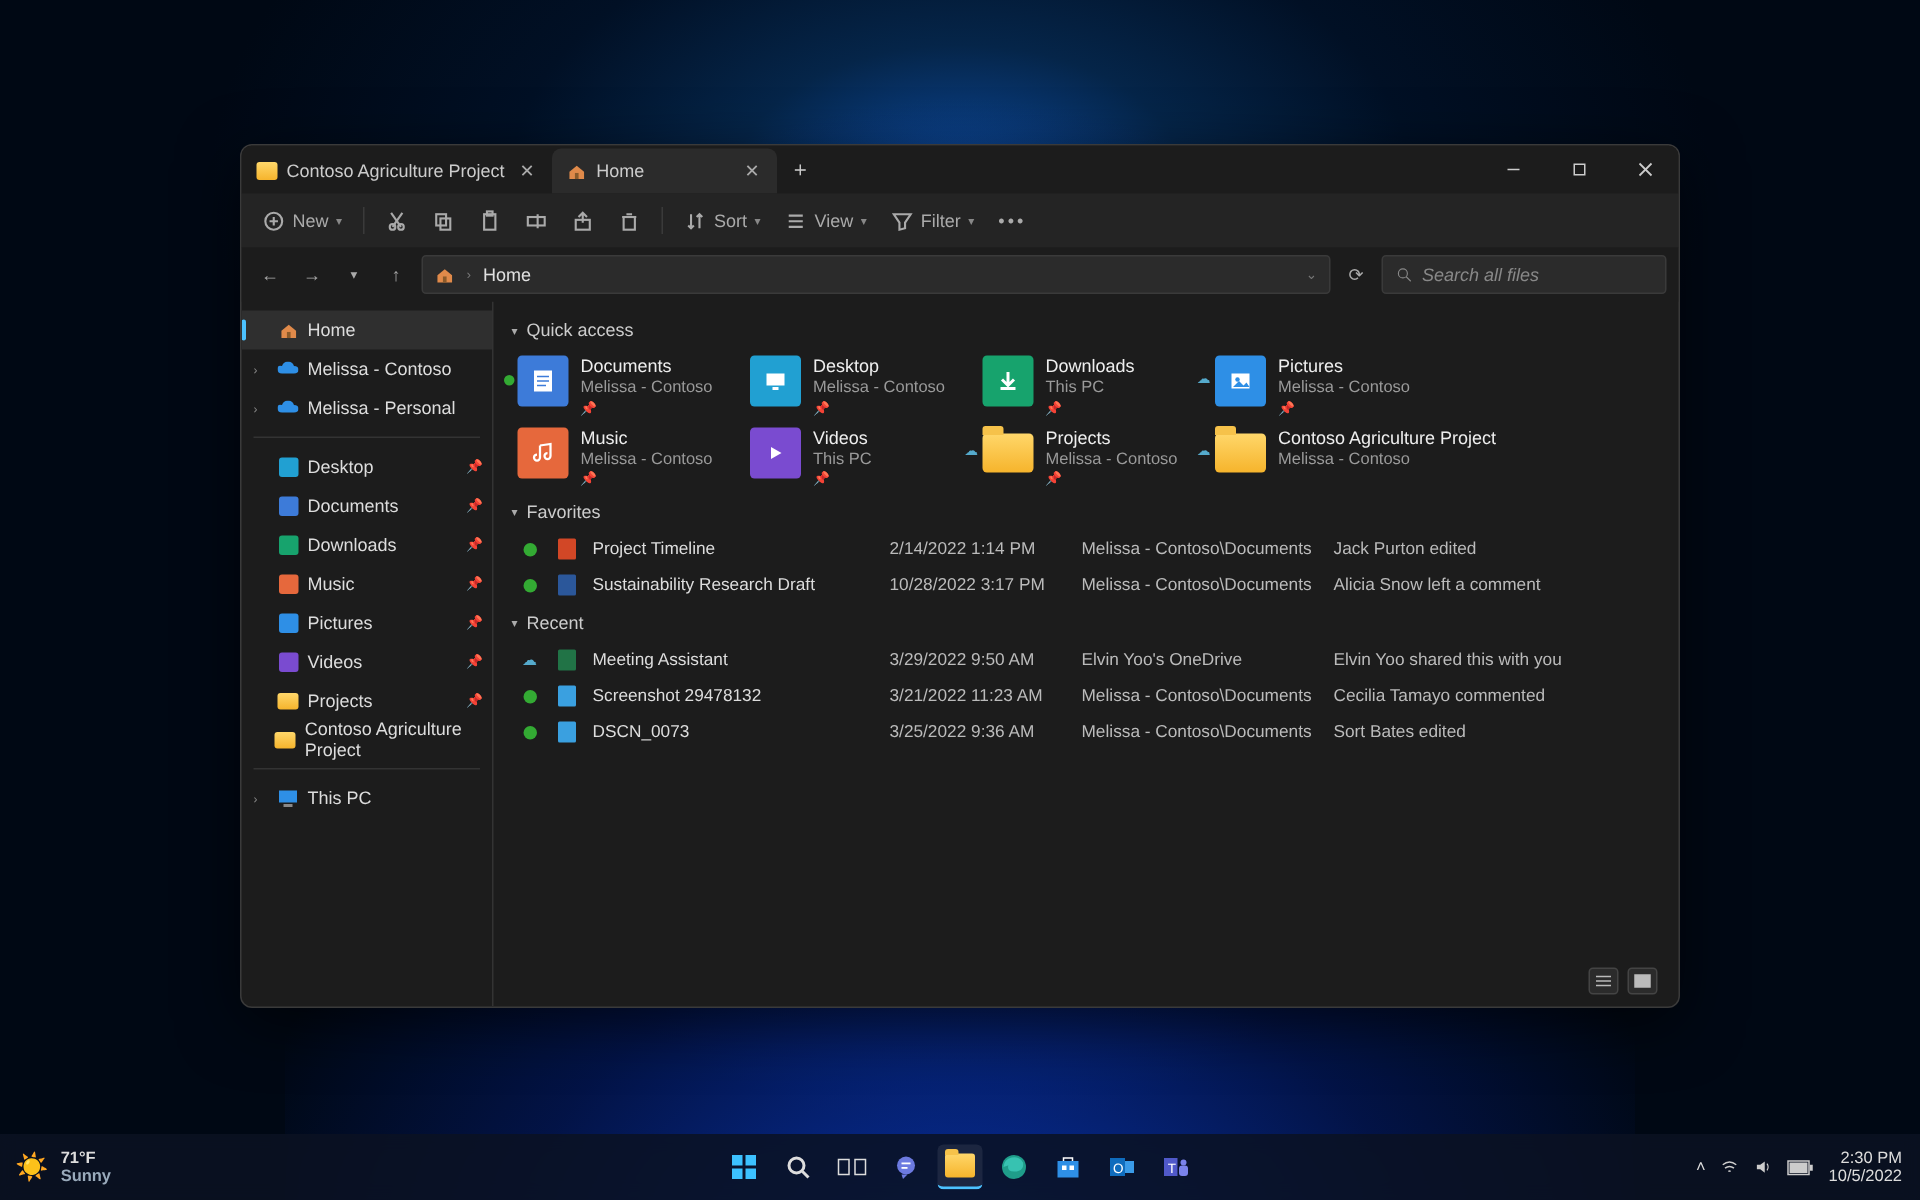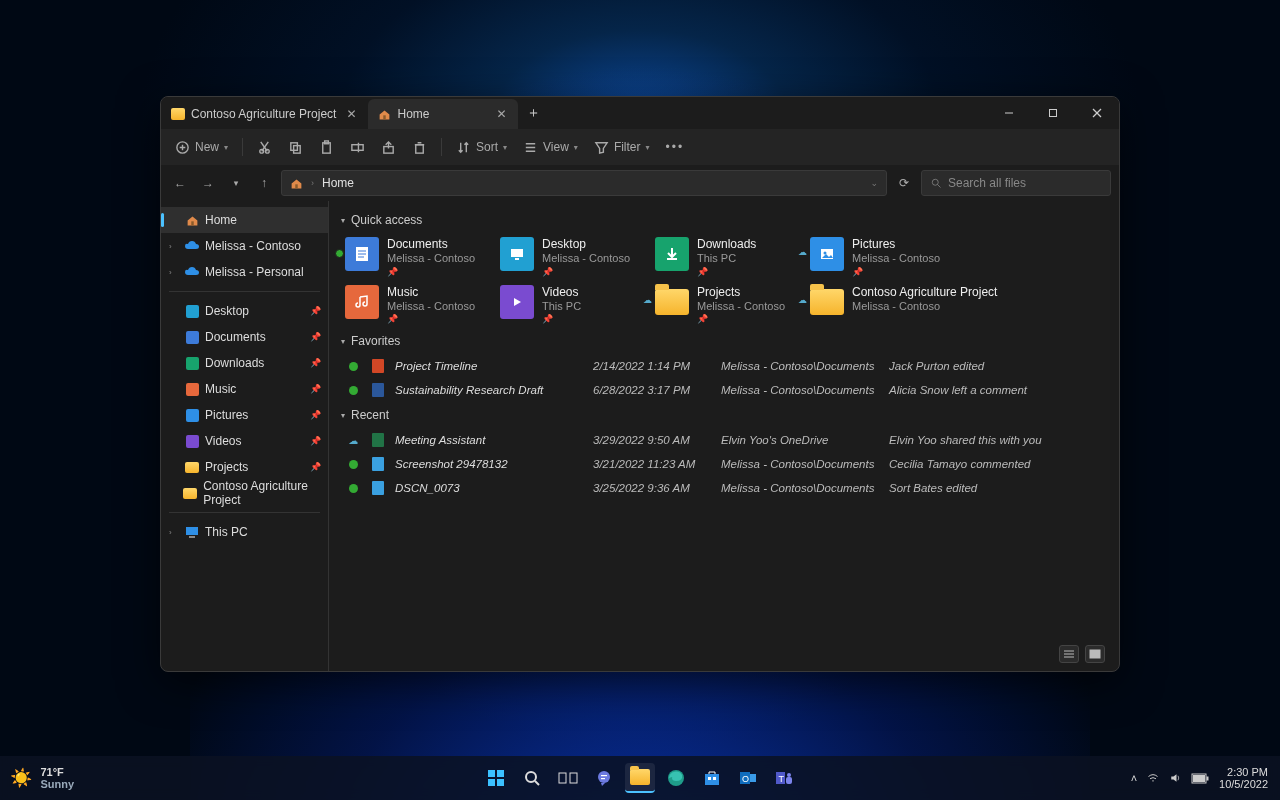--- a/index.html
+++ b/index.html
@@ -48,21 +48,21 @@
     padding:0 8px; font-size:12px; color:#aaa;
   }
   .tb-btn { display:flex; align-items:center; gap:5px; padding:4px 6px; border-radius:3px; }
   .tb-sep { width:1px; height:18px; background:#3a3a3a; margin:0 4px; }
   .tb-ico { width:15px; height:15px; stroke:#aaa; fill:none; stroke-width:1.5; }
 
   .navrow { height:36px; background:#1c1c1c; display:flex; align-items:center; gap:6px; padding:0 8px; }
   .nav-btn { width:22px; height:22px; display:flex; align-items:center; justify-content:center; color:#aaa; }
   .addr { flex:1; height:26px; background:#2b2b2b; border:1px solid #3a3a3a; border-radius:3px; display:flex; align-items:center; padding:0 8px; gap:8px; font-size:12px; }
   .addr .chev { color:#777; font-size:9px; }
-  .search { width:190px; height:26px; background:#2b2b2b; border:1px solid #3a3a3a; border-radius:3px; display:flex; align-items:center; padding:0 8px; gap:6px; color:#888; font-size:12px; }
+  .search { width:190px; height:26px; background:#2b2b2b; border:1px solid #3a3a3a; border-radius:3px; display:flex; align-items:center; padding:0 8px; gap:6px; color:#888; font-size:12px;font-style:italic; }
 
   .body { flex:1; display:flex; overflow:hidden; }
   .sidebar { width:168px; border-right:1px solid #333; display:flex; flex-direction:column; padding:4px 0; overflow:hidden; }
   .side-group { padding:2px 0; }
   .side-item {
     height:26px; display:flex; align-items:center; gap:6px;
     padding:0 6px 0 8px; font-size:12px; color:#ddd; position:relative;
   }
   .side-item.active { background:#2f2f2f; }
   .side-item.active::before { content:""; position:absolute; left:0; top:6px; bottom:6px; width:3px; background:#4cc2ff; border-radius:2px; }
@@ -84,21 +84,20 @@
   .qa-pin  { font-size:9px; color:#777; margin-top:1px; }
   .sync-dot { position:absolute; left:-10px; top:12px; width:9px; height:9px; border-radius:50%; background:#3a3; border:1px solid #1c1c1c; }
   .cloud-dot { position:absolute; left:-12px; top:10px; font-size:9px; color:#5ac; }
 
   .list-row {
     display:grid;
     grid-template-columns: 20px 16px 190px 120px 160px 1fr;
     gap:8px; align-items:center;
     height:24px; font-size:11.5px; color:#ddd;
     padding:0 2px;
-    font-style:italic;
   }
   .list-row .status {display:flex;align-items:center;justify-content:center;}
   .list-row .dot { width:9px; height:9px; border-radius:50%; background:#3a3; }
   .list-row .cloud { font-size:10px; color:#5ac; }
   .list-row .fi { width:14px; height:14px; display:inline-flex; align-items:center; justify-content:center; }
   .list-row .loc, .list-row .act, .list-row .dt { color:#bbb; }
 
   .viewbar { position:absolute; right:14px; bottom:8px; display:flex; gap:6px; }
   .viewbar div { width:20px; height:18px; background:#2b2b2b; border:1px solid #444; border-radius:3px; display:flex; align-items:center; justify-content:center; }
 
@@ -509,21 +508,21 @@
             <span class="act">Jack Purton edited</span>
           </div>
           <div class="list-row">
             <span class="status">
               <span class="dot"></span>
             </span>
             <span class="fi">
               <span style="width:12px;height:14px;background:#2b579a;border-radius:1px;display:inline-block"></span>
             </span>
             <span>Sustainability Research Draft</span>
-            <span class="dt">6/28/2022 3:17 PM</span>
+            <span class="dt">10/28/2022 3:17 PM</span>
             <span class="loc">Melissa - Contoso\Documents</span>
             <span class="act">Alicia Snow left a comment</span>
           </div>
         </div>
 
       <div class="section-head">
         <span class="tri">▾</span>
         <span>Recent</span>
       </div>
       <div id="rec-list">

